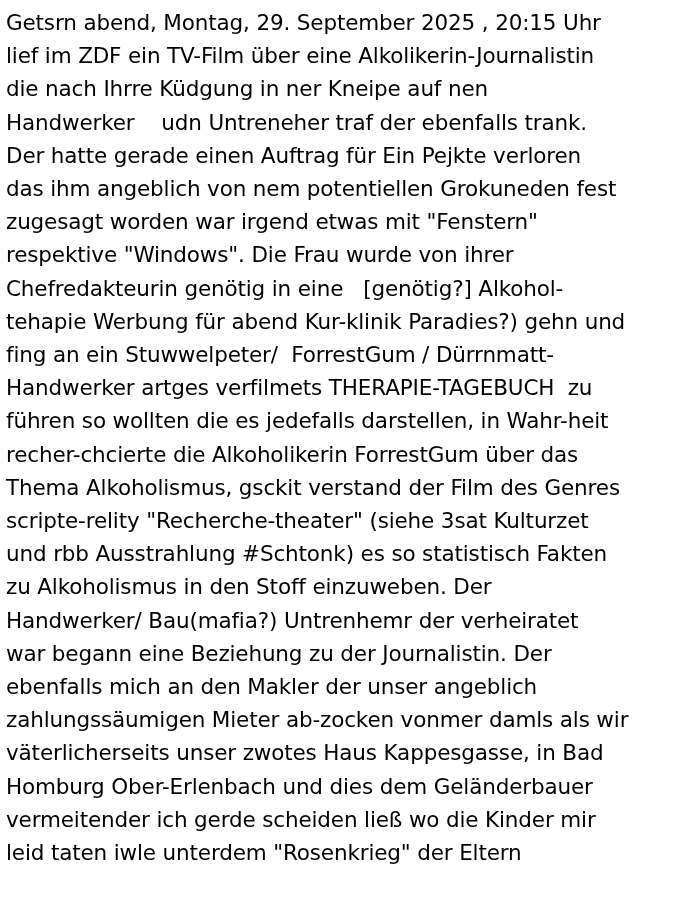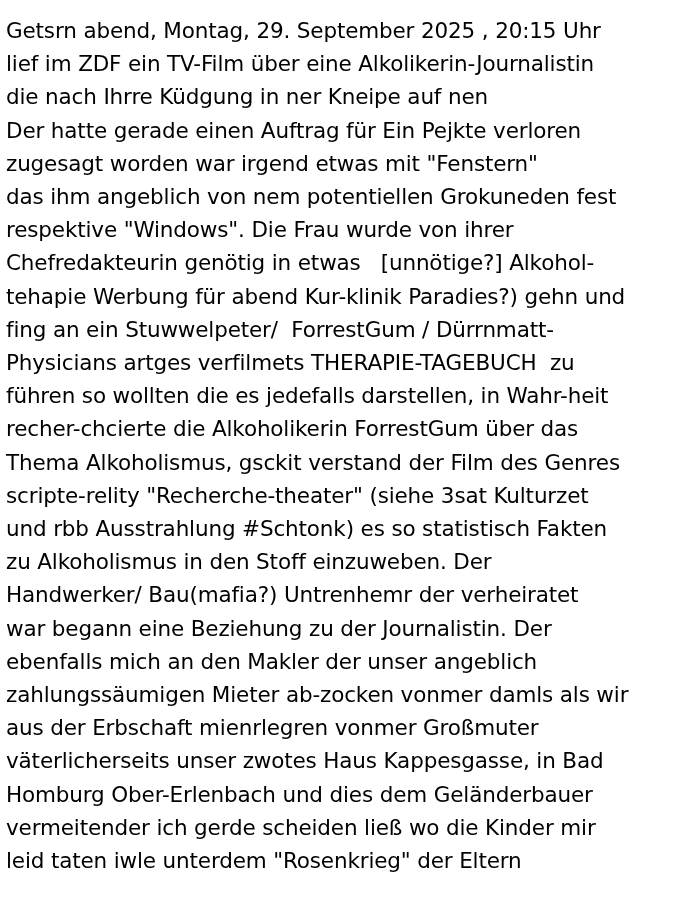--- a/index.html
+++ b/index.html
@@ -10,57 +10,57 @@
   body {
     width: 684px;
     height: 920px;
     overflow: hidden;
     font-family: "DejaVu Sans", sans-serif;
   }
   #doc {
     box-sizing: border-box;
     width: 684px;
     height: 704px;
-    padding: 14px 6px 0 6px;
+    padding: 6px 6px 0 6px;
     background: #ffffff;
   }
   .line {
     display: block;
     font-family: "DejaVu Sans", sans-serif;
     font-size: 21.5px;
     line-height: 33.2px;
     color: #000000;
     white-space: pre;
     letter-spacing: -0.15px;
     font-weight: 400;
   }
 </style>
 </head>
 <body>
 
 <div id="doc">
   <span class="line">Getsrn abend, Montag, 29. September 2025 , 20:15 Uhr</span>
   <span class="line">lief im ZDF ein TV-Film über eine Alkolikerin-Journalistin</span>
   <span class="line">die nach Ihrre Küdgung in ner Kneipe auf nen</span>
+  <span class="line">Handwerker    udn Untreneher traf der ebenfalls trank.</span>
   <span class="line">Der hatte gerade einen Auftrag für Ein Pejkte verloren</span>
+  <span class="line">das ihm angeblich von nem potentiellen Grokuneden fest</span>
   <span class="line">zugesagt worden war irgend etwas mit "Fenstern"</span>
-  <span class="line">das ihm angeblich von nem potentiellen Grokuneden fest</span>
   <span class="line">respektive "Windows". Die Frau wurde von ihrer</span>
-  <span class="line">Chefredakteurin genötig in etwas   [unnötige?] Alkohol-</span>
+  <span class="line">Chefredakteurin genötig in eine   [genötig?] Alkohol-</span>
   <span class="line">tehapie Werbung für abend Kur-klinik Paradies?) gehn und</span>
   <span class="line">fing an ein Stuwwelpeter/  ForrestGum / Dürrnmatt-</span>
-  <span class="line">Physicians artges verfilmets THERAPIE-TAGEBUCH  zu</span>
+  <span class="line">Handwerker artges verfilmets THERAPIE-TAGEBUCH  zu</span>
   <span class="line">führen so wollten die es jedefalls darstellen, in Wahr-heit</span>
   <span class="line">recher-chcierte die Alkoholikerin ForrestGum über das</span>
   <span class="line">Thema Alkoholismus, gsckit verstand der Film des Genres</span>
   <span class="line">scripte-relity "Recherche-theater" (siehe 3sat Kulturzet</span>
   <span class="line">und rbb Ausstrahlung #Schtonk) es so statistisch Fakten</span>
   <span class="line">zu Alkoholismus in den Stoff einzuweben. Der</span>
   <span class="line">Handwerker/ Bau(mafia?) Untrenhemr der verheiratet</span>
   <span class="line">war begann eine Beziehung zu der Journalistin. Der</span>
   <span class="line">ebenfalls mich an den Makler der unser angeblich</span>
   <span class="line">zahlungssäumigen Mieter ab-zocken vonmer damls als wir</span>
-  <span class="line">aus der Erbschaft mienrlegren vonmer Großmuter</span>
   <span class="line">väterlicherseits unser zwotes Haus Kappesgasse, in Bad</span>
   <span class="line">Homburg Ober-Erlenbach und dies dem Geländerbauer</span>
   <span class="line">vermeitender ich gerde scheiden ließ wo die Kinder mir</span>
   <span class="line">leid taten iwle unterdem "Rosenkrieg" der Eltern</span>
 </div>
 
 </body></html>

